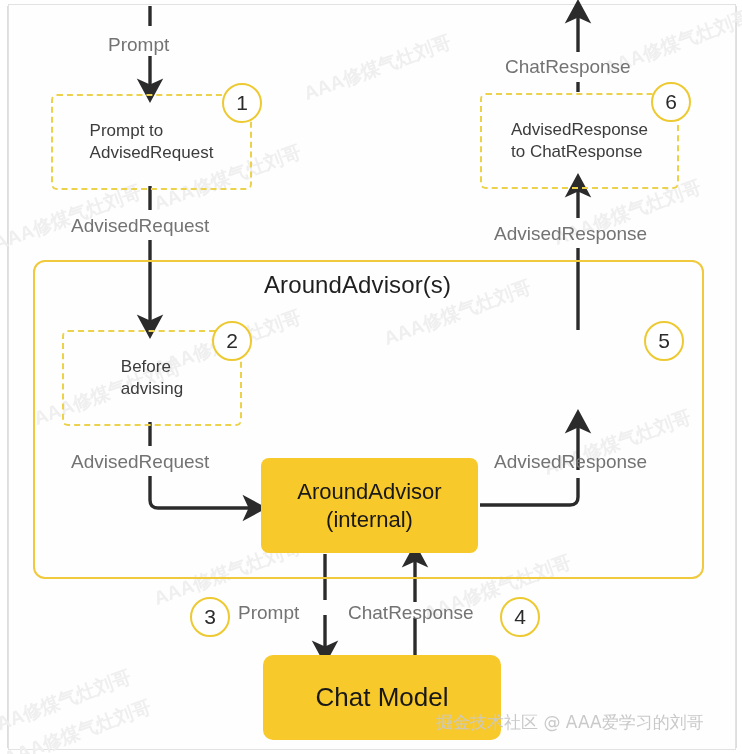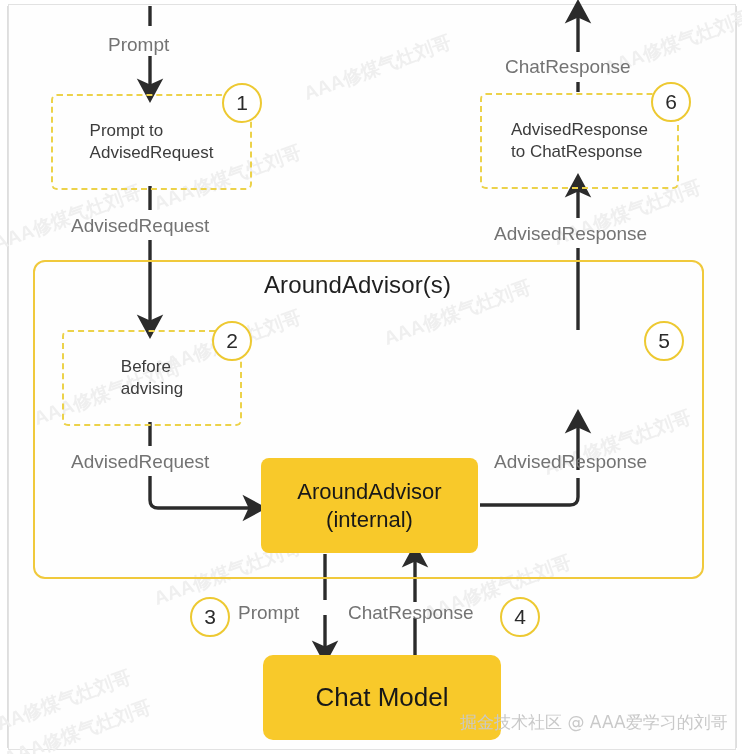--- a/index.html
+++ b/index.html
@@ -239,16 +239,16 @@
     <div class="edge-label" style="left:494px; top:451px;">AdvisedResponse</div>
 
     <div class="edge-label" style="left:494px; top:223px;">AdvisedResponse</div>
 
     <div class="edge-label" style="left:505px; top:56px;">ChatResponse</div>
 
     <div class="edge-label" style="left:238px; top:602px;">Prompt</div>
 
     <div class="edge-label" style="left:348px; top:602px;">ChatResponse</div>
 
-    <div class="credit" style="left:436px; top:711px;margin-left:24px;">掘金技术社区 @ AAA爱学习的刘哥</div>
+    <div class="credit" style="left:436px; top:711px;">掘金技术社区 @ AAA爱学习的刘哥</div>
 
   </div>
 </div>
 
 </body></html>

